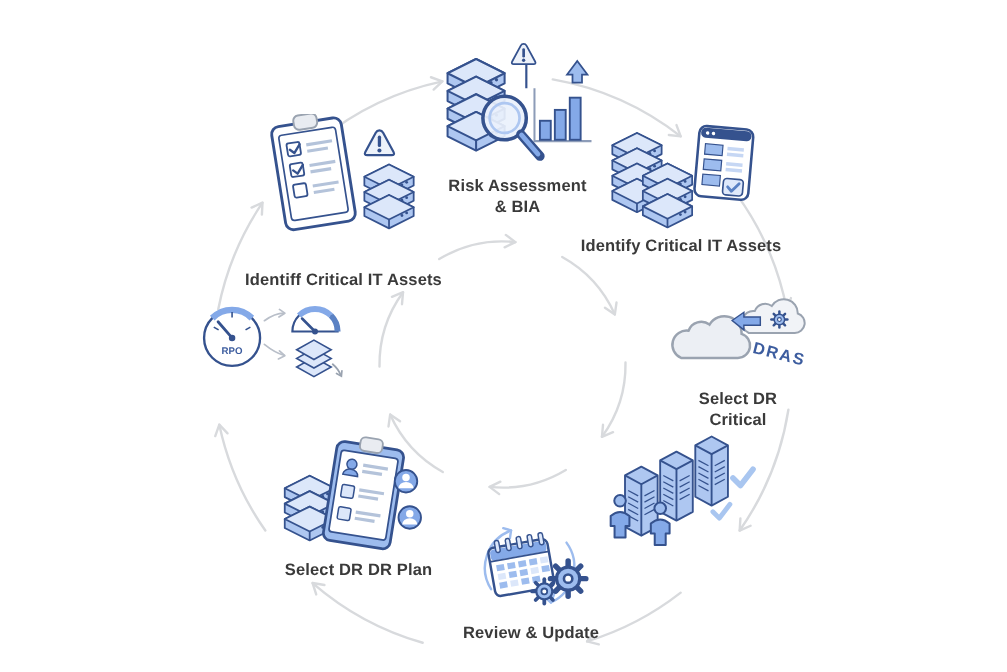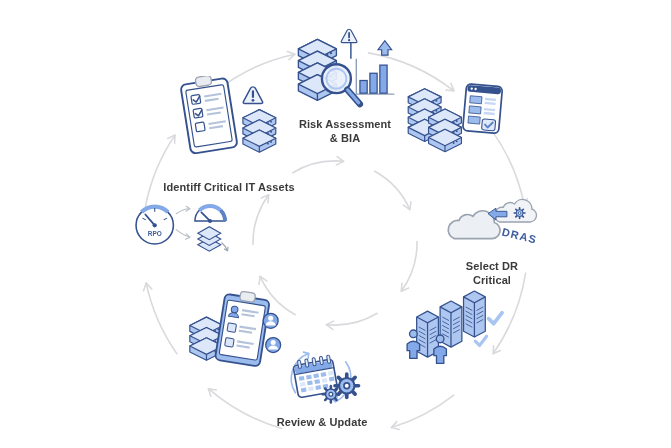--- a/index.html
+++ b/index.html
@@ -16,21 +16,21 @@
   .step{position:absolute;display:flex;flex-direction:column;align-items:center;gap:3px;z-index:2;}
   .step .lbl{
     font-size:11px;font-weight:bold;color:var(--text);text-align:center;
     line-height:1.3;white-space:pre-line;letter-spacing:.1px;
   }
   .ic{display:block;}
   #s0{left:270px;top:28px;width:150px;}
   #s1{left:373px;top:82px;width:162px;}
   #s2{left:432px;top:198px;width:120px;}
   #s3{left:392px;top:286px;width:128px;}
-  #s4{left:266px;top:344px;width:112px;justify-content:center;}
+  #s4{left:298px;top:344px;width:112px;justify-content:center;}
   #s5{left:176px;top:290px;width:126px;}
   #s6{left:114px;top:198px;width:136px;}
   #s7{left:148px;top:76px;width:162px;gap:24px;}
 </style>
 </head>
 <body>
 
 <svg width="0" height="0" style="position:absolute" aria-hidden="true">
 <defs>
   <g id="slab">
@@ -166,20 +166,21 @@
         <rect x="6" y="28" width="15" height="9" fill="#9dbcee" stroke="#35528e" stroke-width="1"></rect>
         <rect x="6" y="41" width="15" height="9" fill="#9dbcee" stroke="#35528e" stroke-width="1"></rect>
         <rect x="25" y="16" width="14" height="3" fill="#c6d7f4"></rect>
           <rect x="25" y="21" width="14" height="3" fill="#c6d7f4"></rect>
         <rect x="25" y="29" width="14" height="3" fill="#c6d7f4"></rect>
           <rect x="25" y="34" width="14" height="3" fill="#c6d7f4"></rect>
         <rect x="24" y="43" width="17" height="14" rx="3" fill="#dfe9fb" stroke="#35528e" stroke-width="1.4"></rect>
         <path d="M28,50 l3.5,3.5 l6,-7" stroke="#5b82c4" stroke-width="2.4" fill="none" stroke-linecap="round" stroke-linejoin="round"></path>
       </g>
     </svg>
+    <div class="lbl">Identify Critical IT Assets</div>
   </div>
 
   <div class="step" id="s2">
     <svg class="ic" width="116" height="58" viewBox="0 0 122 74">
       <use href="#cloud" transform="translate(0,14) scale(1.05)" fill="#eceff4" stroke="#9aa3b0" stroke-width="2"></use>
       <use href="#cloud" transform="translate(60,0) scale(0.85)" fill="#f1f3f7" stroke="#9aa3b0" stroke-width="2"></use>
       <path d="M56,20 L66,13 L66,17 L80,17 L80,24 L66,24 L66,28 Z" fill="#84a9e8" stroke="#35528e" stroke-width="1.2"></path>
       <use href="#gear" transform="translate(90,13) scale(0.62)"></use>
       <text x="95" y="53" transform="rotate(14 95 53)" text-anchor="middle" font-size="14" font-weight="bold" fill="#3d5d9f" letter-spacing="1.5">DRAS</text>
     </svg>
@@ -265,20 +266,21 @@
         <circle cx="97" cy="37" r="9" fill="#84a9e8" stroke="#35528e" stroke-width="1.5"></circle>
         <circle cx="97" cy="34" r="3" fill="#fff"></circle>
           <path d="M91,42.5 a6,5 0 0 1 12,0" fill="#fff"></path>
       </g>
       <g>
         <circle cx="100" cy="66" r="9" fill="#84a9e8" stroke="#35528e" stroke-width="1.5"></circle>
         <circle cx="100" cy="63" r="3" fill="#fff"></circle>
           <path d="M94,71.5 a6,5 0 0 1 12,0" fill="#fff"></path>
       </g>
     </svg>
+    <div class="lbl">Select DR DR Plan</div>
   </div>
 
   <div class="step" id="s6">
     <svg class="ic" width="126" height="56" viewBox="0 0 132 78">
       <g>
         <circle cx="28" cy="38" r="26" fill="#fff" stroke="#35528e" stroke-width="2.2"></circle>
         <path d="M9.6,19.6 A26,26 0 0 1 46.4,19.6" fill="none" stroke="#84a9e8" stroke-width="6"></path>
         <g stroke="#35528e" stroke-width="1.5">
           <line x1="28" y1="14" x2="28" y2="19"></line>
             <line x1="11" y1="28" x2="15.5" y2="30.5"></line>

